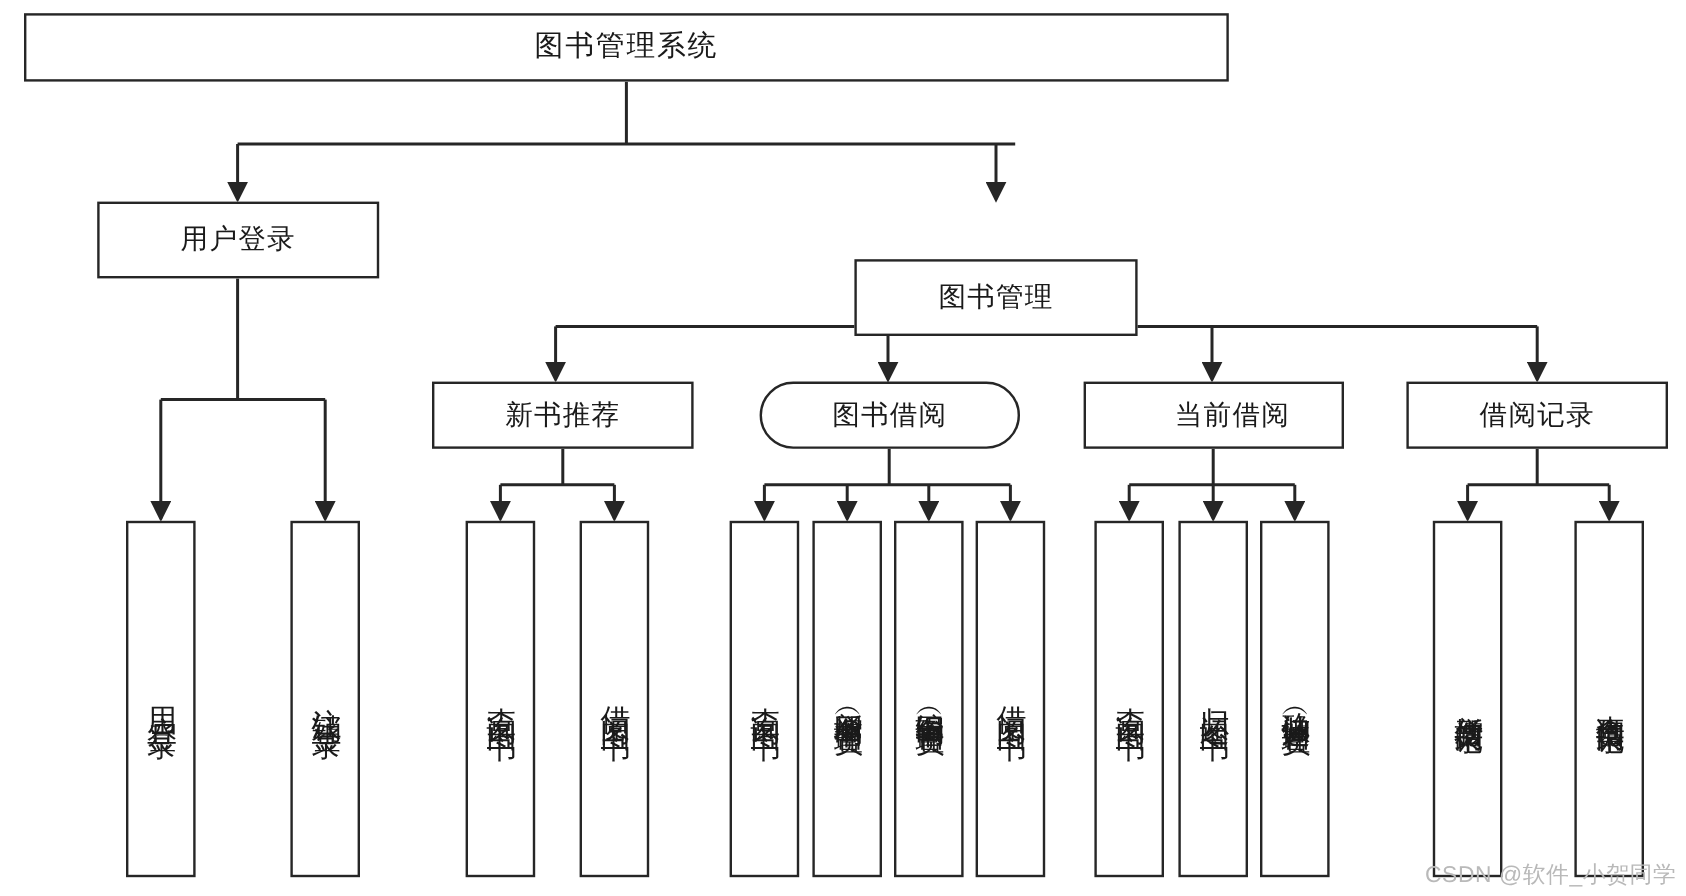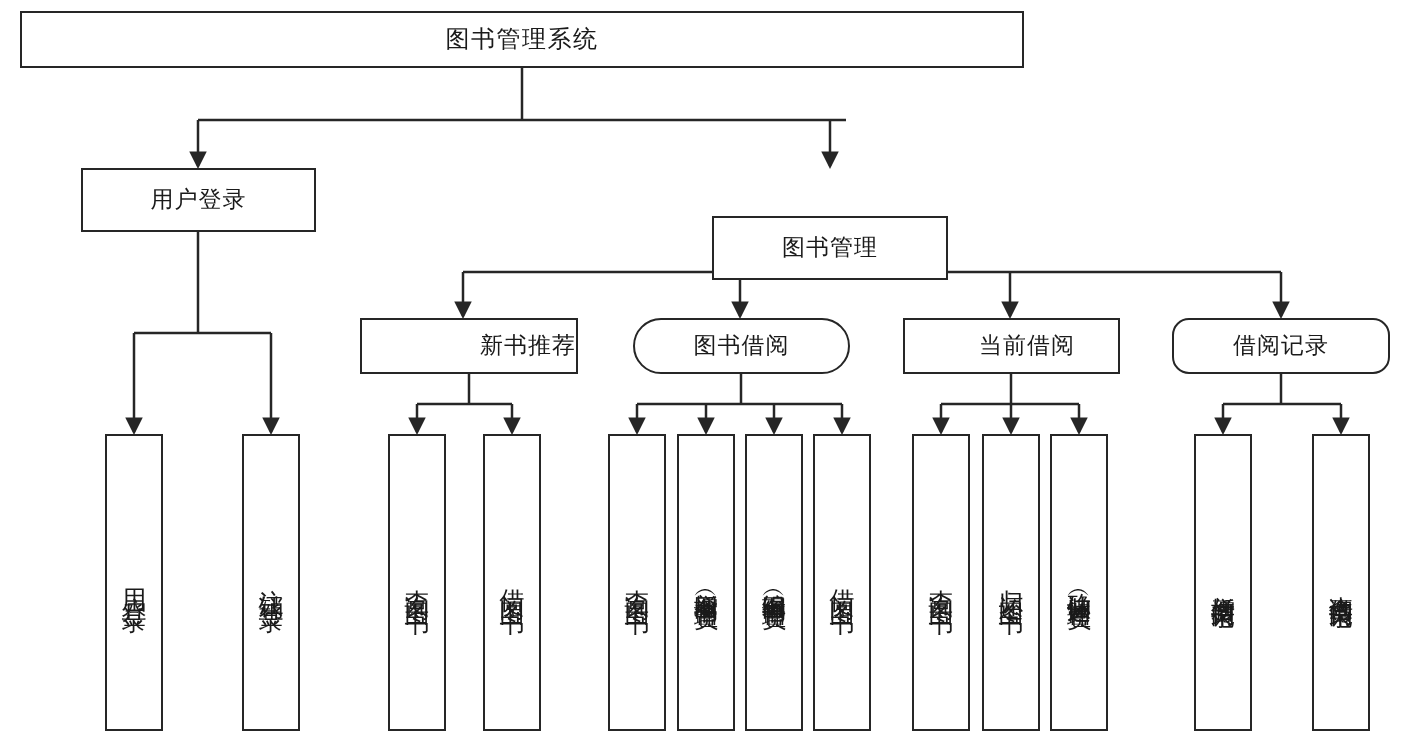--- a/index.html
+++ b/index.html
@@ -138,30 +138,30 @@
     <span class="label">图书管理系统</span>
   </div>
 
   <div class="node h" style="left:81px; top:168px; width:235px; height:64px;">
     <span class="label">用户登录</span>
   </div>
   <div class="node h" style="left:712px; top:168px; width:236px; height:64px;margin-top:48px;">
     <span class="label">图书管理</span>
   </div>
 
-  <div class="node h" style="left:360px; top:318px; width:218px; height:56px;justify-content:flex-end;">
+  <div class="node h" style="left:360px; top:318px; width:218px; height:56px;">
     <span class="label">新书推荐</span>
   </div>
   <div class="node h" style="left:633px; top:318px; width:217px; height:56px;border-radius:28px;">
     <span class="label">图书借阅</span>
   </div>
   <div class="node h" style="left:903px; top:318px; width:217px; height:56px;padding-left:31px;">
     <span class="label">当前借阅</span>
   </div>
-  <div class="node h" style="left:1172px; top:318px; width:218px; height:56px;border-radius:17px;">
+  <div class="node h" style="left:1172px; top:318px; width:218px; height:56px;">
     <span class="label">借阅记录</span>
   </div>
 
   <div class="node v" style="left:105px; top:434px; width:58px; height:297px;">
     <span class="label">用户登录</span>
   </div>
   <div class="node v" style="left:242px; top:434px; width:58px; height:297px;">
     <span class="label">注销登录</span>
   </div>
 
@@ -195,14 +195,15 @@
     <span class="label">确认归还（管理员）</span>
   </div>
 
   <div class="node v tight" style="left:1194px; top:434px; width:58px; height:297px;">
     <span class="label">新增借阅记录</span>
   </div>
   <div class="node v tight" style="left:1312px; top:434px; width:58px; height:297px;">
     <span class="label">查询借阅记录</span>
   </div>
 
+  <div class="watermark">CSDN @软件_小贺同学</div>
 
 </div>
 
 </body></html>

